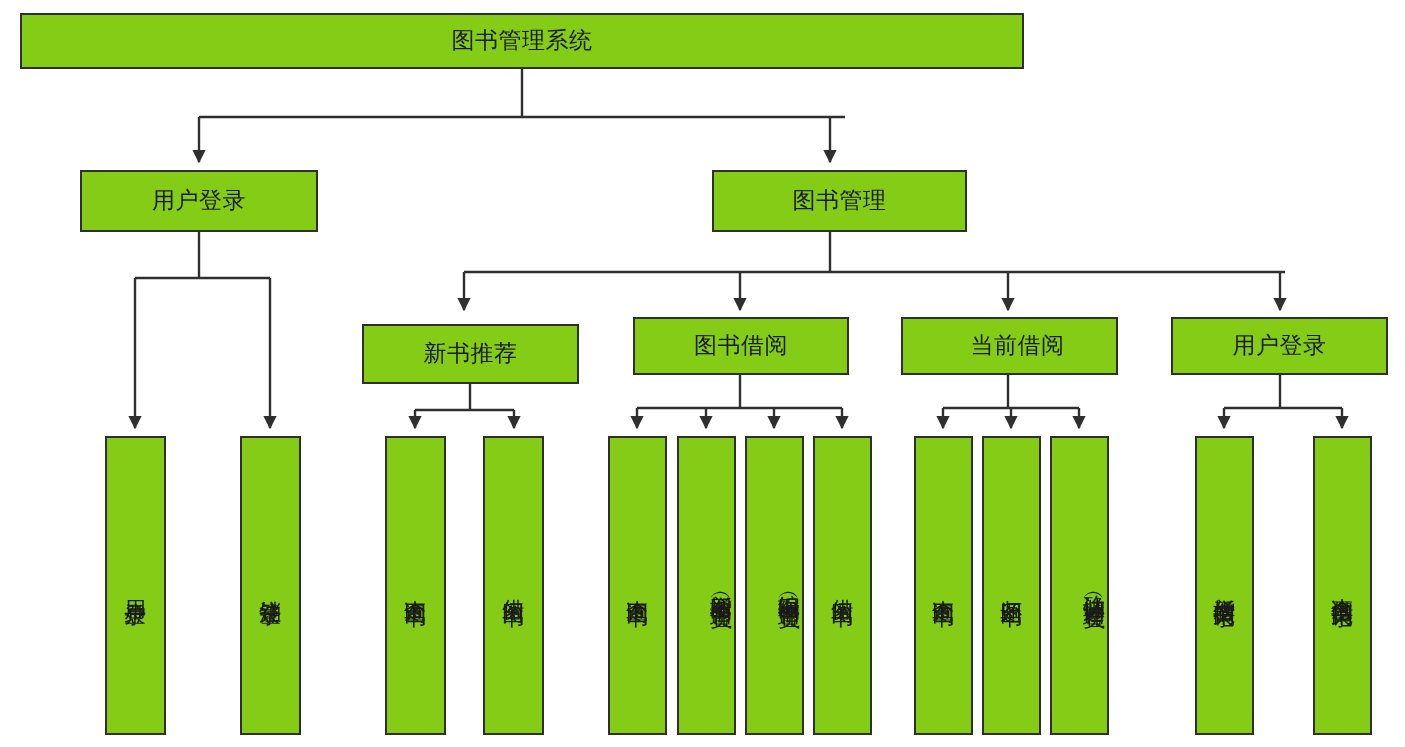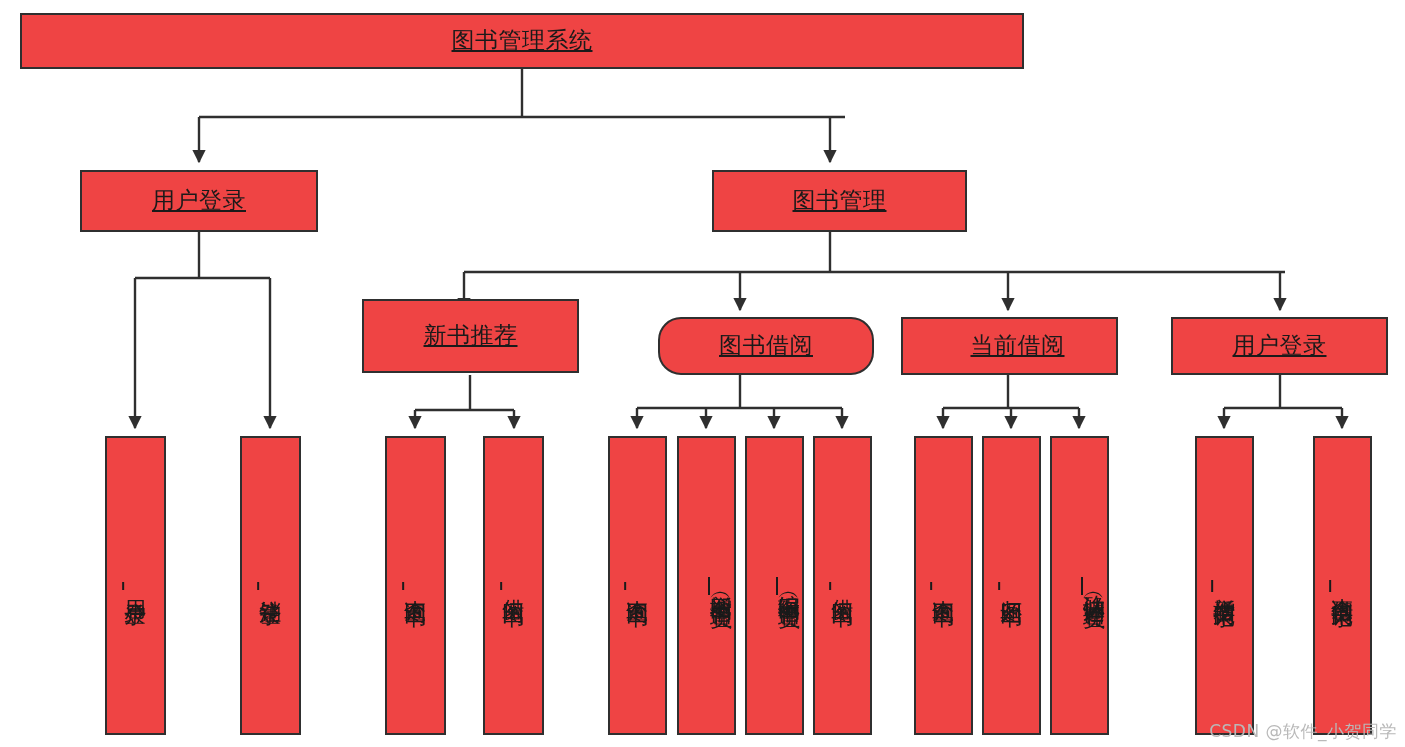--- a/index.html
+++ b/index.html
@@ -23,27 +23,26 @@
     left: 0;
     top: 0;
     width: 1405px;
     height: 747px;
     pointer-events: none;
   }
   .node {
     position: absolute;
     box-sizing: border-box;
     border: 2px solid #2f2f2f;
-    background: #ef4444;
+    background: #84cc16;
     display: flex;
     align-items: center;
     justify-content: center;
     color: #1a1a1a;
     z-index: 2;
-    text-decoration: underline;
   }
   .node.h {
     font-size: 23px;
     line-height: 1.1;
     letter-spacing: 0.5px;
     white-space: nowrap;
   }
   .node.v {
     writing-mode: vertical-rl;
     text-orientation: upright;
@@ -131,24 +130,24 @@
     <span>图书管理系统</span>
   </div>
 
   <div class="node h" style="left:80px; top:170px; width:238px; height:62px;">
     <span>用户登录</span>
   </div>
   <div class="node h" style="left:712px; top:170px; width:255px; height:62px;">
     <span>图书管理</span>
   </div>
 
-  <div class="node h" style="left:362px; top:299px; width:217px; height:74px;">
+  <div class="node h" style="left:362px; top:324px; width:217px; height:60px;">
     <span>新书推荐</span>
   </div>
-  <div class="node h" style="left:658px; top:317px; width:216px; height:58px;border-radius:23px;">
+  <div class="node h" style="left:633px; top:317px; width:216px; height:58px;">
     <span>图书借阅</span>
   </div>
   <div class="node h" style="left:901px; top:317px; width:217px; height:58px;padding-left:16px;">
     <span>当前借阅</span>
   </div>
   <div class="node h" style="left:1171px; top:317px; width:217px; height:58px;">
     <span>用户登录</span>
   </div>
 
   <div class="node v" style="left:105px; top:436px; width:61px; height:299px;">
@@ -184,14 +183,13 @@
   <div class="node v" style="left:1050px; top:436px; width:59px; height:299px; align-items:flex-start;">
     <span class="vtext">确认归还（管理员）</span>
   </div>
   <div class="node v" style="left:1195px; top:436px; width:59px; height:299px;">
     <span class="vtext">新增借阅记录</span>
   </div>
   <div class="node v" style="left:1313px; top:436px; width:59px; height:299px;">
     <span class="vtext">查询借阅记录</span>
   </div>
 
-  <div id="watermark">CSDN @软件_小贺同学</div>
 </div>
 
 </body></html>

